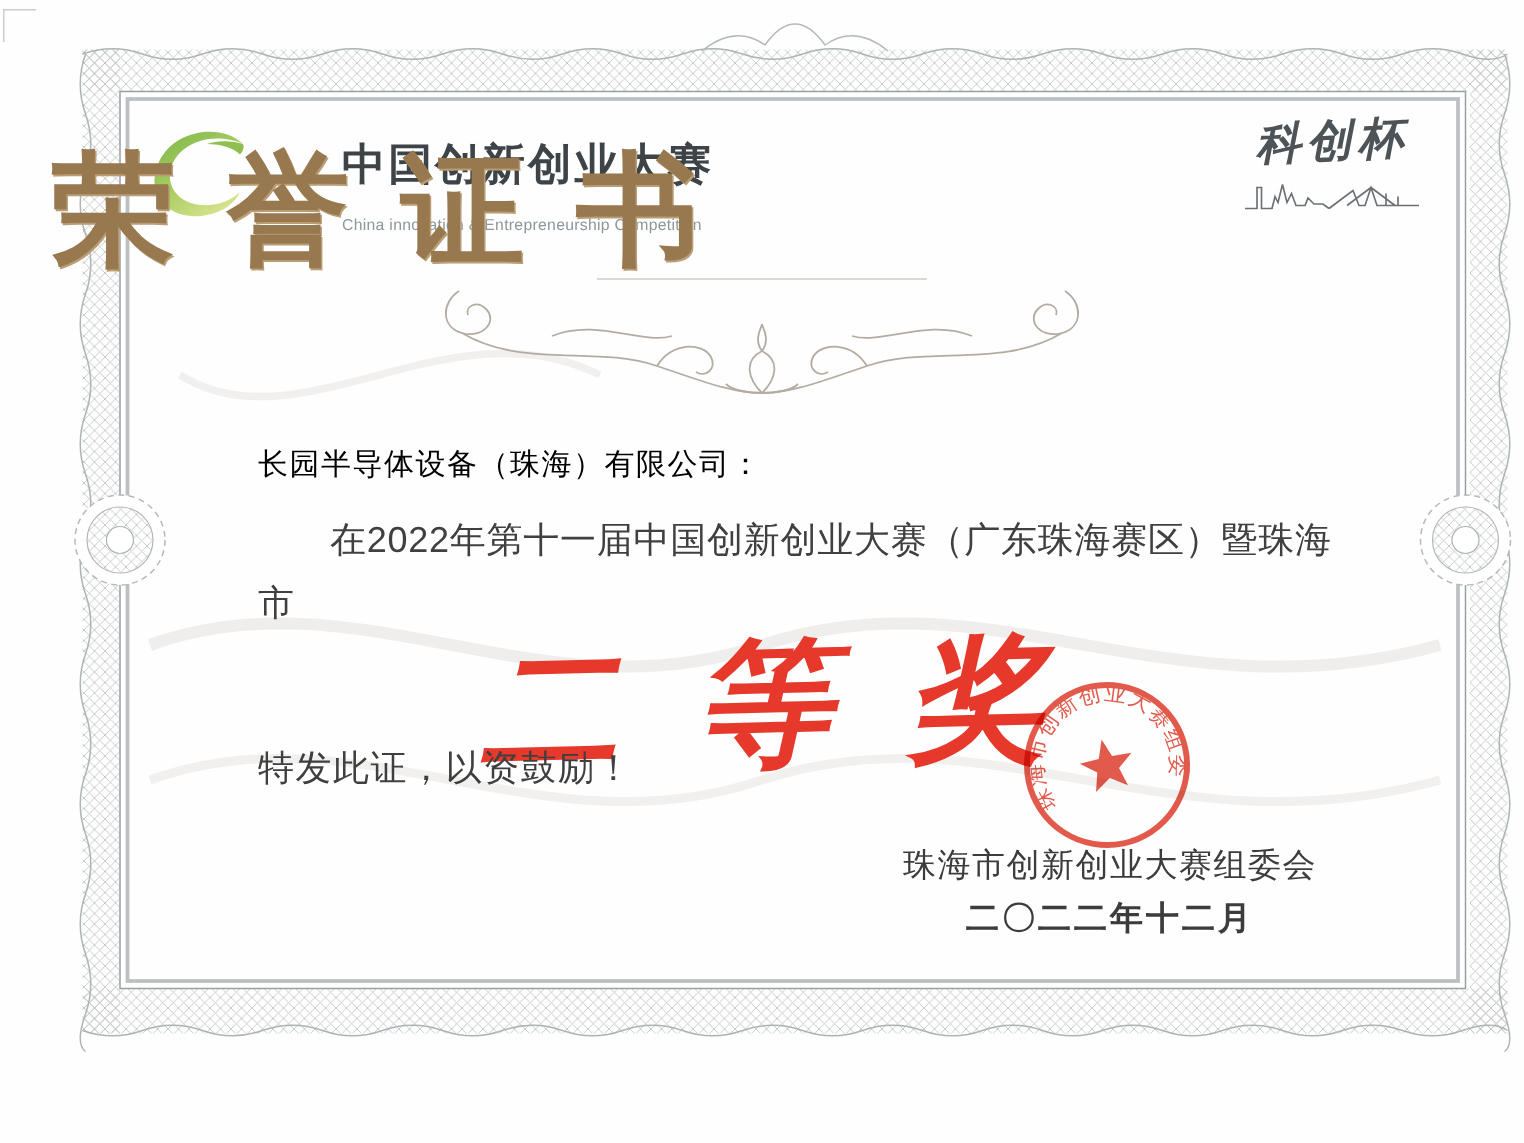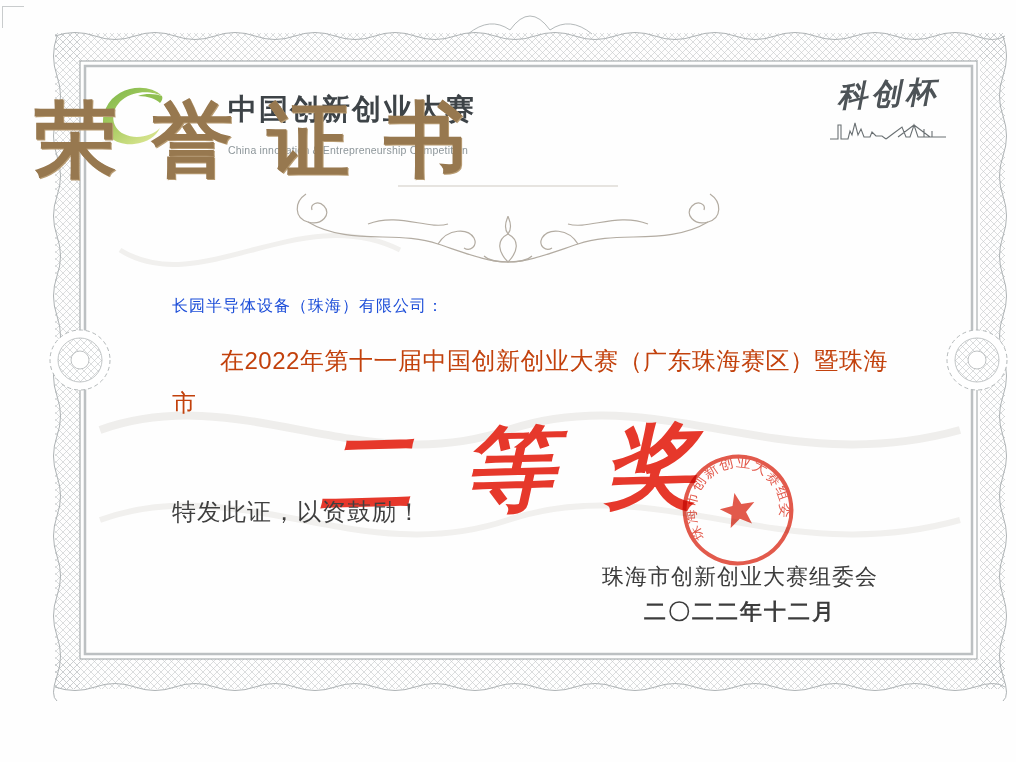--- a/index.html
+++ b/index.html
@@ -24,24 +24,24 @@
   .kcb-sky { width:120px; height:28px; margin-top:-2px; }
 
   .cert-title { position:absolute; left:0; top:86px; width:1016px; 
                 font-family:"DejaVu Serif", serif; font-weight:bold;
                 font-size:82px; color:#97784f; letter-spacing:0.42em; text-indent:0.42em;
                 text-shadow:1px 1px 0 #b99d74; }
 
   .flourish { position:absolute; left:288px; top:172px; width:440px; height:105px; }
 
   
-  .recipient { position:absolute; left:172px; top:296px; font-size:16px; color:#1d4ed8;
+  .recipient { position:absolute; left:172px; top:296px; font-size:20px; color:#000000;
                letter-spacing:1px;text-align:right; }
   .para { position:absolute; left:172px; top:340px; width:740px; font-size:24px;
-          color:#c2410c; line-height:42px; letter-spacing:0.5px; }
+          color:#404040; line-height:42px; letter-spacing:0.5px; }
   .para .indent { text-indent:2em; display:block; }
 
   .award { position:absolute; left:0; top:408px; width:1016px; text-align:center;
            font-family:"DejaVu Serif", serif; font-weight:bold; font-style:italic;
            font-size:92px; color:#e6382b; letter-spacing:0.55em; text-indent:0.55em;
            transform:rotate(-1.5deg); }
 
   .closing { position:absolute; left:172px; top:496px; font-size:24px; color:#3f3f3f;
              letter-spacing:1px; }
 

